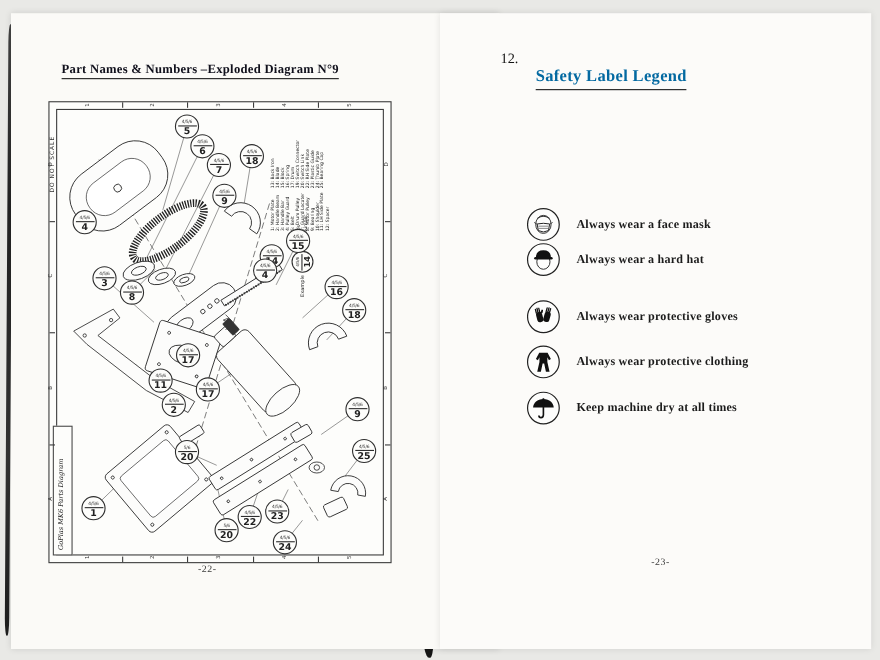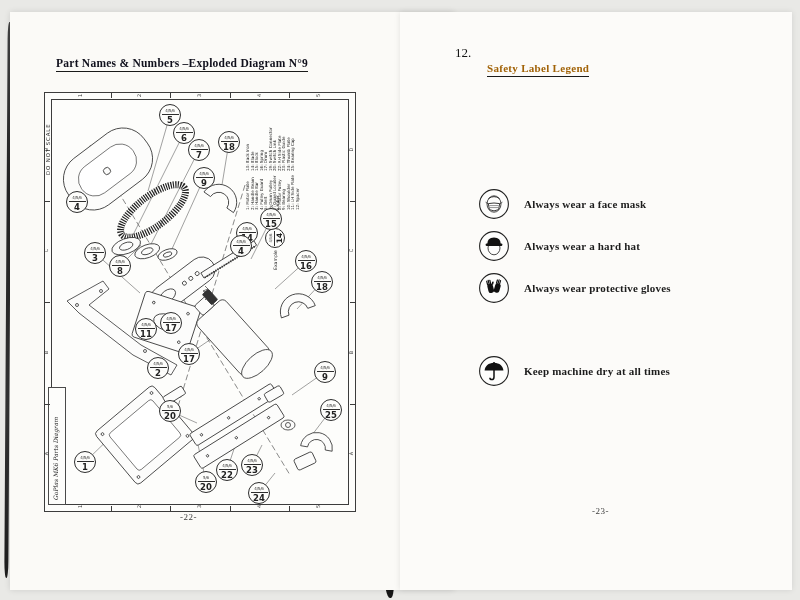--- a/index.html
+++ b/index.html
@@ -77,21 +77,21 @@
   .pl-col{display:flex;flex-direction:column;justify-content:flex-start}
   .pl-line{font-size:4.1px;line-height:4.55px;white-space:nowrap}
 
   .pnum{position:absolute;font-size:9px;color:#3d3d3d;letter-spacing:.5px}
   #lp-num{left:170px;top:500px}
   #rp-num{left:192px;top:494px}
 
   
   #rp-secnum{position:absolute;left:55px;top:33px;font-size:13px;font-weight:normal;color:#131313}
   #rp-title{
-    position:absolute;left:87px;top:50px;font-size:11px;font-weight:bold;letter-spacing:.3px;color:#a16207;
+    position:absolute;left:87px;top:50px;font-size:15px;font-weight:bold;letter-spacing:.3px;color:#0369a1;
     border-bottom:1.3px solid #1a1a1a;padding-bottom:1.5px;white-space:nowrap;
   }
   .legend-row{position:absolute;left:78px;height:32px;display:flex;align-items:center;gap:14px}
   .legend-icon{width:32px;height:32px;flex:0 0 32px}
   .legend-icon svg{width:32px;height:32px;display:block}
   .legend-label{font-size:11px;font-weight:bold;color:#1c1c1c;letter-spacing:.2px;white-space:nowrap}
 </style>
 </head>
 <body>
 
@@ -320,21 +320,21 @@
           <span class="bn">15</span>
         </div>
         <div class="balloon" style="left: 250px; top: 157px;">
           <span class="bf">4/5/6</span>
           <span class="bn">16</span>
         </div>
         <div class="balloon" style="left: 266px; top: 178px;">
           <span class="bf">4/5/6</span>
           <span class="bn">18</span>
         </div>
-        <div class="balloon" style="left: 90px; top: 225px;">
+        <div class="balloon" style="left: 90px; top: 242px;">
           <span class="bf">4/5/6</span>
           <span class="bn">11</span>
         </div>
         <div class="balloon" style="left: 115px; top: 219px;">
           <span class="bf">4/5/6</span>
           <span class="bn">17</span>
         </div>
         <div class="balloon" style="left: 133px; top: 250px;">
           <span class="bf">4/5/6</span>
           <span class="bn">17</span>
@@ -426,21 +426,21 @@
         <ellipse cx="16" cy="16" rx="7" ry="8.2" fill="#fdfdfc" stroke="#333" stroke-width=".9"></ellipse>
         <path d="M10.5,10.5 Q16,6.8 21.5,10.5" fill="none" stroke="#333" stroke-width="1"></path>
         <path d="M10.3,15.6 Q16,14.4 21.7,15.6 L20.6,21.6 Q16,24.2 11.4,21.6 Z" fill="#fff" stroke="#222" stroke-width=".9"></path>
         <path d="M11.4,17.6 h9.2 M11.7,19.6 h8.6" stroke="#444" stroke-width=".6"></path>
         <path d="M10.4,16 L7.6,14.2 M21.6,16 L24.4,14.2" stroke="#333" stroke-width=".8"></path>
         </svg>
     </span>
     <span class="legend-label">Always wear a face mask</span>
   </div>
 
-  <div class="legend-row" style="top:218px">
+  <div class="legend-row" style="top:208px">
     <span class="legend-icon">
       <svg viewBox="0 0 32 32">
           <circle cx="16" cy="16" r="14.4" fill="#fdfdfc" stroke="#222" stroke-width="1.1"></circle>
         <ellipse cx="16" cy="18" rx="6" ry="6.8" fill="#fdfdfc" stroke="#333" stroke-width=".9"></ellipse>
         <path d="M9.2,14.2 Q9.2,7.4 16,7.4 Q22.8,7.4 22.8,14.2 Z" fill="#111"></path>
         <rect x="7.6" y="13.6" width="16.8" height="2.4" rx="1.2" fill="#111"></rect>
         </svg>
     </span>
     <span class="legend-label">Always wear a hard hat</span>
   </div>
@@ -460,20 +460,29 @@
           <rect x="9.8" y="11.5" width="5.6" height="9.4" rx="2.4"></rect>
           <rect x="9.9" y="7.8" width="1.2" height="4.6" rx=".6"></rect>
           <rect x="11.5" y="7.2" width="1.2" height="5.2" rx=".6"></rect>
           <rect x="13.1" y="7.6" width="1.2" height="4.8" rx=".6"></rect>
           </g>
         </svg>
     </span>
     <span class="legend-label">Always wear protective gloves</span>
   </div>
 
+  <div class="legend-row" style="top:301px">
+    <span class="legend-icon">
+      <svg viewBox="0 0 32 32">
+          <circle cx="16" cy="16" r="14.4" fill="#fdfdfc" stroke="#222" stroke-width="1.1"></circle>
+        <path fill="#111" d="M12.2,7.6 L19.8,7.6 L22.8,13.4 L21,14.4 L19.6,11.8 L19.6,16.2 L21.6,25 L18.3,25 L16.7,17.4 L15.3,17.4 L13.7,25 L10.4,25 L12.4,16.2 L12.4,11.8 L11,14.4 L9.2,13.4 Z"></path>
+        </svg>
+    </span>
+    <span class="legend-label">Always wear protective clothing</span>
+  </div>
 
   <div class="legend-row" style="top:343px">
     <span class="legend-icon">
       <svg viewBox="0 0 32 32">
           <circle cx="16" cy="16" r="14.4" fill="#fdfdfc" stroke="#222" stroke-width="1.1"></circle>
         <path d="M16,7.8 C21.6,7.8 25.1,11.4 25.4,15.4 L6.6,15.4 C6.9,11.4 10.4,7.8 16,7.8 Z" fill="#111"></path>
         <path d="M16,7 V22 q0,2.6 -2.2,2.6 q-1.9,0 -1.9,-1.9" fill="none" stroke="#111" stroke-width="1.5"></path>
         </svg>
     </span>
     <span class="legend-label">Keep machine dry at all times</span>

